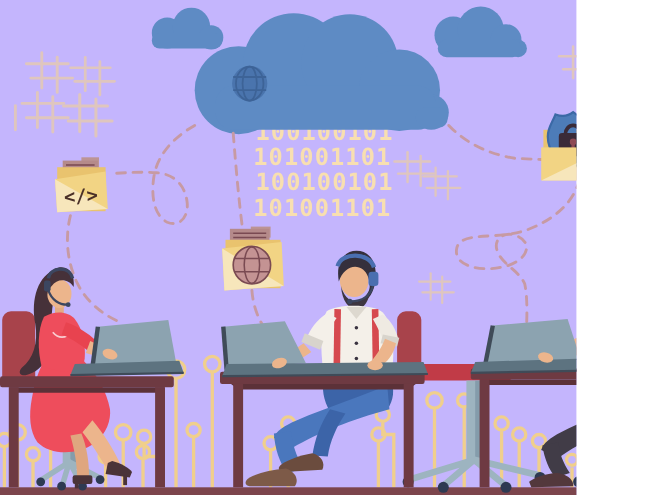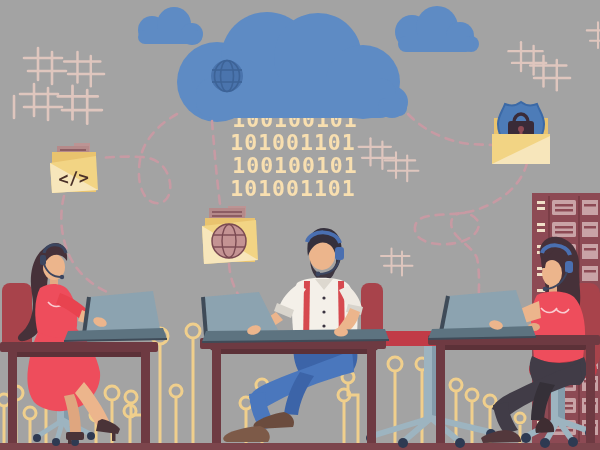--- a/index.html
+++ b/index.html
@@ -1,16 +1,16 @@
 <!DOCTYPE html>
 <html style="--cloud-blue: #5e8bc4; --globe-blue: #4a74ad; --globe-line: #3d6397; --binary-cream: #f8dfb0; --hash-pink: #dfc6be; --dash-mauve: #c79aa3; --folder-yellow: #f2d484; --folder-dark: #e9c36e; --folder-highlight: #f7e6bb; --paper-mauve: #b58a8a; --paper-line: #7a4a52; --code-brown: #4a3028; --shield-blue: #4d7cb8; --lock-dark: #3a2b38; --rack-maroon: #8d4a54; --rack-panel: #c9a3a6; --circuit-gold: #f0cf8c; --floor-maroon: #7c454c; --desk-brown: #6e3a42; --skin: #ecb58c; --skin-shadow: #dfa67f; --red-primary: #ee4d5c; --suspender-red: #d6494f; --chair-red: #c13b47; --chair-back-red: #a8434b; --chair-grey: #9db4c0; --wheel-navy: #2e3a52; --jeans-blue: #4a77bd; --jeans-dark: #3c64a8; --shirt-white: #f4f0e9; --hair-dark: #463139; --hair-man: #35303c; --headset-blue: #4a6fb0; --headset-dark: #3c4660; --laptop-grey: #8ca3b0; --laptop-dark: #5d7380; --laptop-edge: #3f4b58; --skirt-charcoal: #413c47; --shoe-brown: #7d5a48; --shoe-dark: #4a3338;"><head>
 <meta charset="utf-8">
 <style>
   html,body{margin:0;padding:0;background:#fff;}
-  .canvas{width:600px;height:450px;background:#a3a3a3;position:relative;overflow:hidden;
+  .canvas{width:524px;height:450px;background:#c4b5fd;position:relative;overflow:hidden;
           font-family:"DejaVu Sans",sans-serif;}
   svg{display:block;}
   .cloud{fill:var(--cloud-blue,#5e8bc4);}
   .globe{fill:var(--globe-blue,#4a74ad);}
   .globe-line{stroke:var(--globe-line,#3d6397);fill:none;stroke-width:1.6px;}
   .binary{font-family:"DejaVu Sans Mono",monospace;font-weight:bold;font-size:21.5px;
           fill:var(--binary-cream,#f8dfb0);letter-spacing:1px;}
   .hash{stroke:var(--hash-pink,#dfc6be);stroke-width:2.6px;stroke-linecap:round;}
   .dash{fill:none;stroke:var(--dash-mauve,#c79aa3);stroke-width:2.6px;stroke-dasharray:8 7;stroke-linecap:round;}
   .folder-back{fill:var(--folder-dark,#e9c36e);} .folder-front{fill:var(--folder-yellow,#f2d484);}

